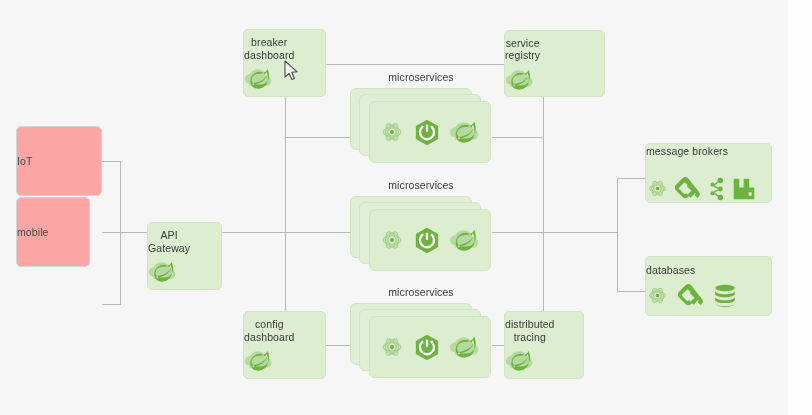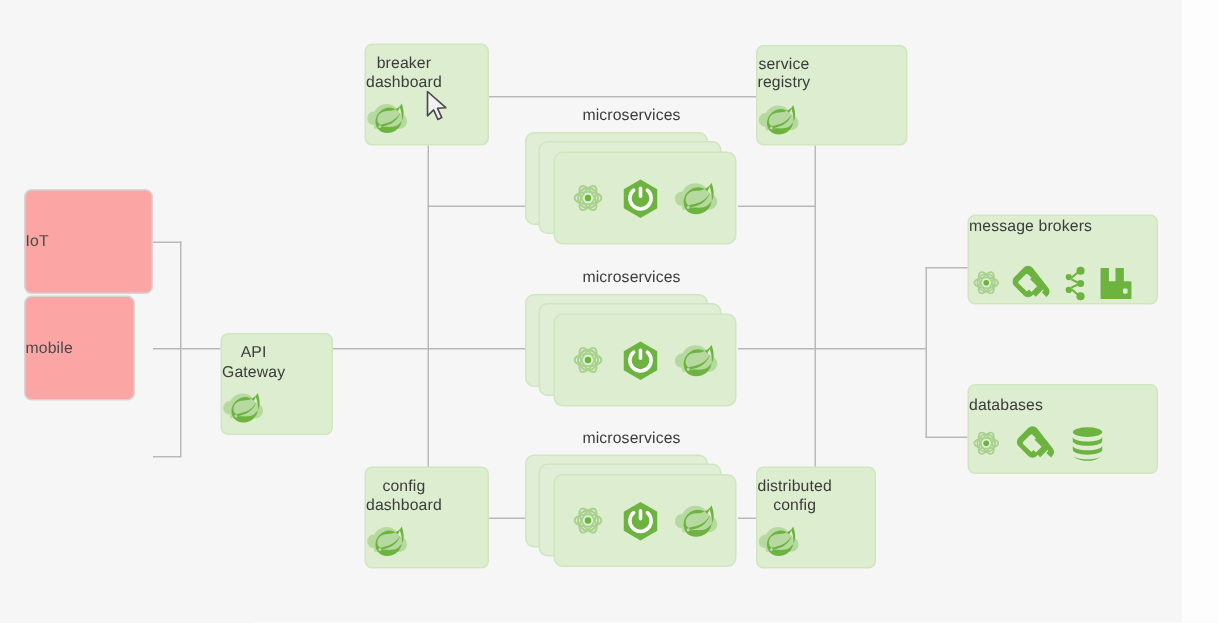--- a/index.html
+++ b/index.html
@@ -195,21 +195,21 @@
         <svg width="30" height="22" viewBox="0 0 34 24">
           <path fill="#b6d9a0" d="M6 17c-3 0-5-2.2-5-5s2.4-5.4 5.4-5.2C8 3.2 11.6 1 15.6 1c4.6 0 8.4 3 9.6 7.2 3 .2 5.8 2.6 5.8 5.8 0 3.2-2.6 5.8-5.8 5.8H6.4z"></path>
           <path fill="#6db33f" d="M25.5 3.4c-.2 1.2-.8 2.3-1.6 3.2C21.6 4 17.8 3 14.2 4.4 9.5 6.2 6.5 11 7.3 15.9c.2 1.3.7 2.6 1.5 3.7.8 1.2 2 2.1 3.3 2.6 5.2 2 11.3-.2 13.9-5.1 1.8-3.5 1.5-8.2-.5-13.7zM11.4 18.8c-.4.5-1.1.6-1.6.2-.5-.4-.6-1.1-.2-1.6.4-.5 1.1-.6 1.6-.2.5.4.6 1.1.2 1.6zm13.8-3c-2.6 3.5-8.2 2.3-11.8 2.5 0 0-.6 0-1.3.1 0 0 .2-.1.6-.3 2.9-1 4.3-1.2 6.1-2.1 3.3-1.7 6.6-5.4 7.3-9.2-1.3 3.7-5.1 6.8-8.6 8.1-2.4.9-6.7 1.8-6.7 1.8l-.2-.1c-2.9-1.4-3-7.7 2.3-9.7 2.3-.9 4.5-.4 7-1 2.7-.6 5.8-2.6 7.1-5.2 1.4 4.3 3.1 11-1.8 15.1z"></path>
         </svg>
       </span>
     </div>
   </div>
 
   <div class="node spring" style="left:504px; top:311px; width:80px; height:68px;">
     <div class="title">distributed
-config</div>
+tracing</div>
     <div class="icons">
       <span>
         <svg width="30" height="22" viewBox="0 0 34 24">
           <path fill="#b6d9a0" d="M6 17c-3 0-5-2.2-5-5s2.4-5.4 5.4-5.2C8 3.2 11.6 1 15.6 1c4.6 0 8.4 3 9.6 7.2 3 .2 5.8 2.6 5.8 5.8 0 3.2-2.6 5.8-5.8 5.8H6.4z"></path>
           <path fill="#6db33f" d="M25.5 3.4c-.2 1.2-.8 2.3-1.6 3.2C21.6 4 17.8 3 14.2 4.4 9.5 6.2 6.5 11 7.3 15.9c.2 1.3.7 2.6 1.5 3.7.8 1.2 2 2.1 3.3 2.6 5.2 2 11.3-.2 13.9-5.1 1.8-3.5 1.5-8.2-.5-13.7zM11.4 18.8c-.4.5-1.1.6-1.6.2-.5-.4-.6-1.1-.2-1.6.4-.5 1.1-.6 1.6-.2.5.4.6 1.1.2 1.6zm13.8-3c-2.6 3.5-8.2 2.3-11.8 2.5 0 0-.6 0-1.3.1 0 0 .2-.1.6-.3 2.9-1 4.3-1.2 6.1-2.1 3.3-1.7 6.6-5.4 7.3-9.2-1.3 3.7-5.1 6.8-8.6 8.1-2.4.9-6.7 1.8-6.7 1.8l-.2-.1c-2.9-1.4-3-7.7 2.3-9.7 2.3-.9 4.5-.4 7-1 2.7-.6 5.8-2.6 7.1-5.2 1.4 4.3 3.1 11-1.8 15.1z"></path>
         </svg>
       </span>
     </div>
   </div>
 

